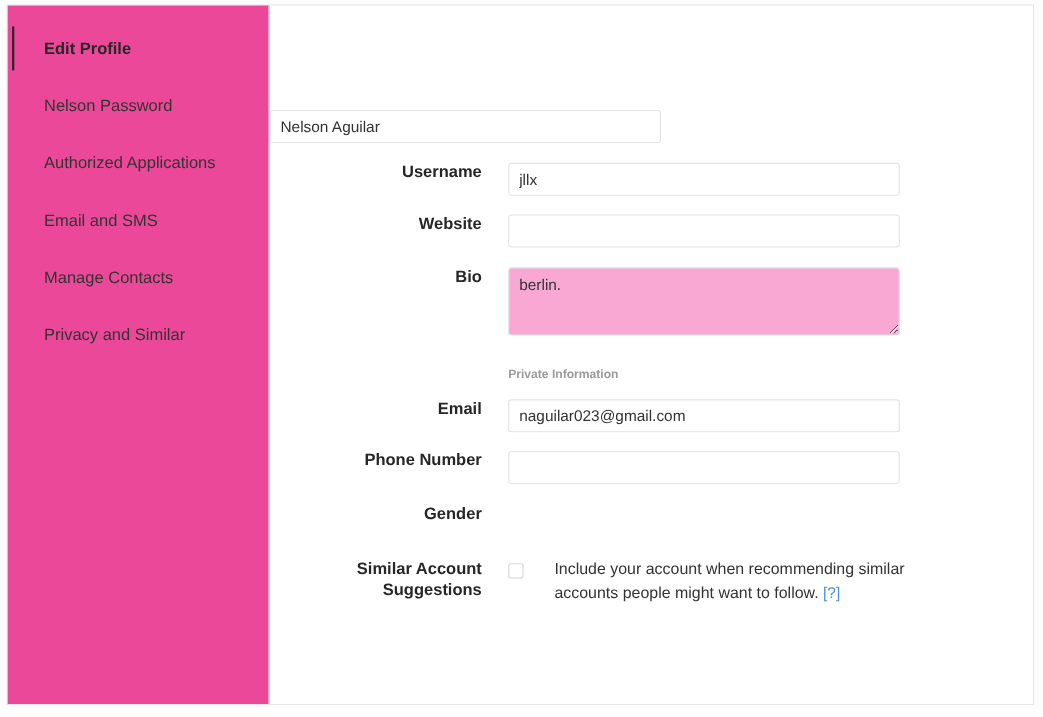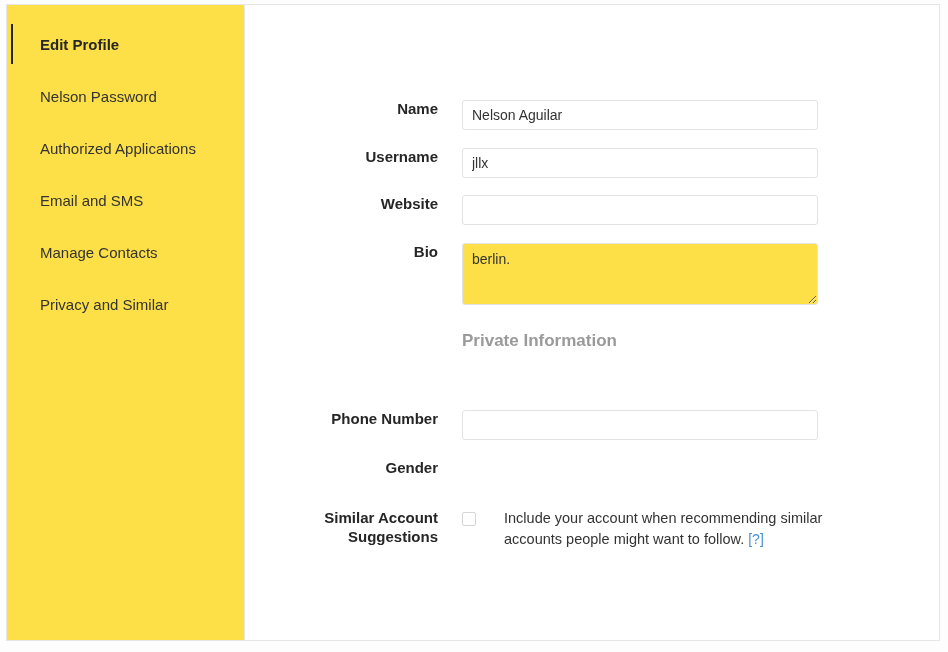--- a/index.html
+++ b/index.html
@@ -33,21 +33,21 @@
     display: flex;
   }
 
   
   .sidebar {
     width: 238px;
     flex: 0 0 238px;
     border-right: 1px solid #e6e6e6;
     box-sizing: border-box;
     padding-top: 13px;
-    background: #fde047;
+    background: #ec4899;
     position: relative;
   }
 
   .nav-item {
     position: relative;
     height: 52px;
     display: flex;
     align-items: center;
     padding-left: 33px;
     box-sizing: border-box;
@@ -112,33 +112,33 @@
     font-size: 14px;
     color: #333333;
     outline: none;
   }
 
   textarea.bio {
     width: 356px;
     height: 62px;
     box-sizing: border-box;
     border: 1px solid #e3e3e3;
-    background: #fde047;
+    background: #f9a8d4;
     border-radius: 3px;
     padding: 7px 9px;
     font-family: "Liberation Sans", sans-serif;
     font-size: 14px;
     color: #333333;
     resize: vertical;
     outline: none;
     line-height: 17px;
   }
 
   .section-note {
-    font-size: 17px;
+    font-size: 11px;
     color: #9a9a9a;
     font-weight: bold;
   }
 
   
   .select-wrap {
     position: relative;
     width: 152px;
     height: 31px;
   }
@@ -257,21 +257,20 @@
 
       <div class="nav-item">
         <span>Privacy and Similar</span>
       </div>
 
     </nav>
 
     <section class="main">
 
       <div class="form-row" style="top:95px;">
-        <div class="f-label">Name</div>
         <div class="f-control">
           <input class="txt" type="text" value="Nelson Aguilar" style="">
         </div>
       </div>
 
       <div class="form-row" style="top:143px;">
         <div class="f-label">Username</div>
         <div class="f-control">
           <input class="txt" type="text" value="jllx" style="">
         </div>
@@ -291,20 +290,26 @@
         </div>
       </div>
 
       <div class="form-row" style="top:326px;">
         <div class="f-label"></div>
         <div class="f-control">
           <span class="section-note">Private Information</span>
         </div>
       </div>
 
+      <div class="form-row" style="top:358px;">
+        <div class="f-label">Email</div>
+        <div class="f-control">
+          <input class="txt" type="text" value="naguilar023@gmail.com" style="">
+        </div>
+      </div>
 
       <div class="form-row" style="top:405px;">
         <div class="f-label">Phone Number</div>
         <div class="f-control">
           <input class="txt" type="text" value="" style="">
         </div>
       </div>
 
       <div class="form-row" style="top:454px;">
         <div class="f-label">Gender</div>

